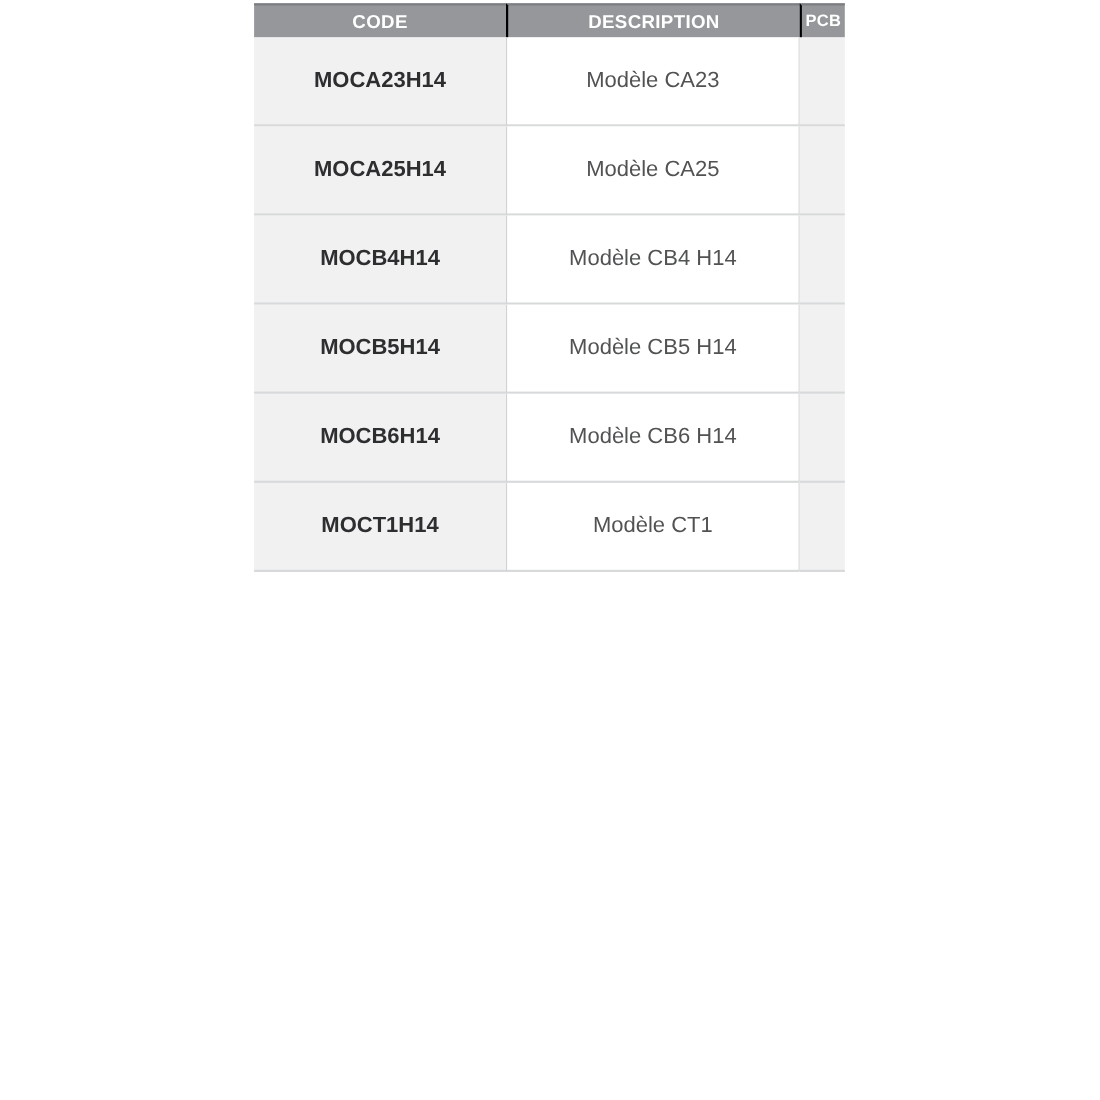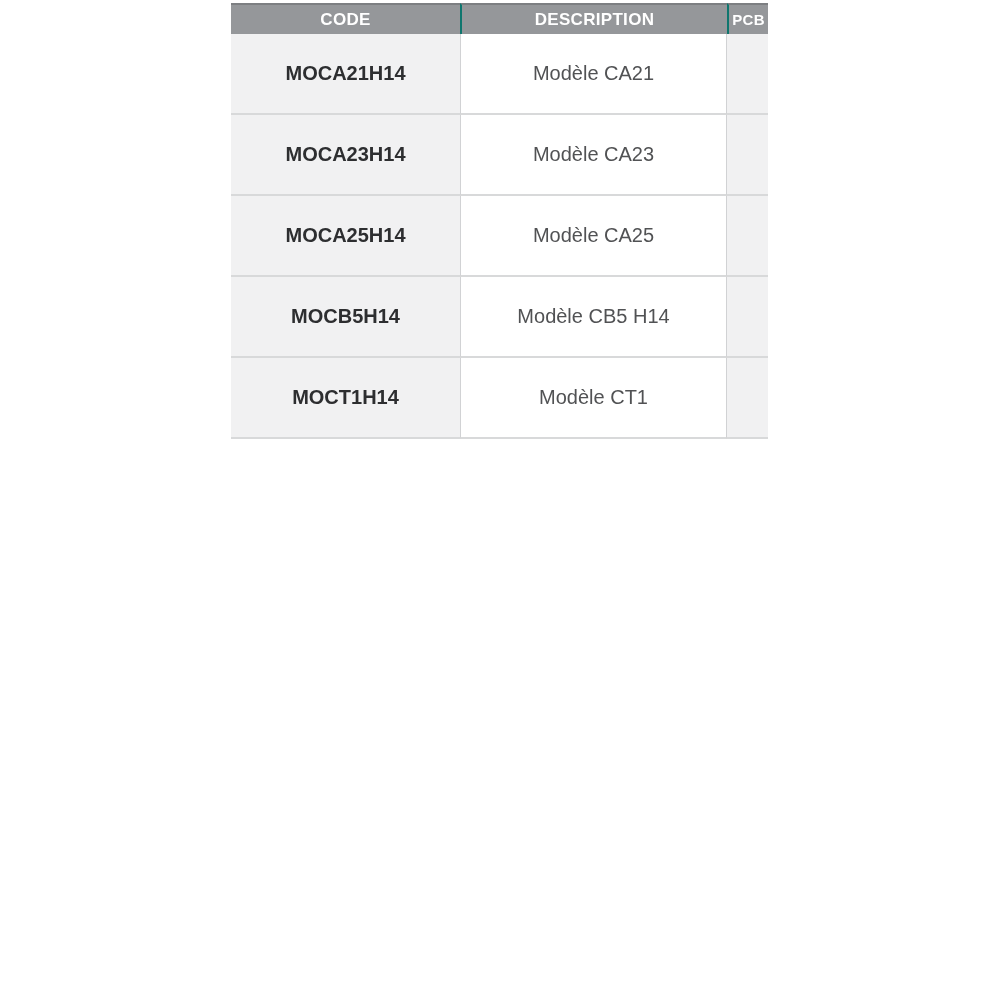--- a/index.html
+++ b/index.html
@@ -30,21 +30,21 @@
     font-size: 17px;
     font-weight: bold;
     letter-spacing: 0.3px;
     height: 29px;
     vertical-align: middle;
     border-top: 2px solid #7d7f82;
     padding: 0;
     margin-left: 28px;
   }
   .catalog-table th.h-pcb { font-size: 15px; }
-  .catalog-table th + th { border-left: 2px solid #0f766e; }
+  .catalog-table th + th { border-left: 2px solid #000000; }
 
   .catalog-table td {
     height: 79px;
     text-align: center;
     vertical-align: middle;
     padding: 0;
     border-bottom: 2px solid #d8d9da;
     overflow: hidden;
     white-space: nowrap;
   }
@@ -77,50 +77,55 @@
   </colgroup>
   <thead>
     <tr>
       <th class="h-code">CODE</th>
       <th class="h-desc">DESCRIPTION</th>
       <th class="h-pcb">PCB</th>
     </tr>
   </thead>
   <tbody>
 
-      <tr>
-        <td class="cell-code">MOCA21H14</td>
-        <td class="cell-desc">Modèle CA21</td>
-        <td class="cell-pcb"></td>
-      </tr>
 
 
       <tr>
         <td class="cell-code">MOCA23H14</td>
         <td class="cell-desc">Modèle CA23</td>
         <td class="cell-pcb"></td>
       </tr>
 
 
       <tr>
         <td class="cell-code">MOCA25H14</td>
         <td class="cell-desc">Modèle CA25</td>
         <td class="cell-pcb"></td>
       </tr>
 
 
 
 
+      <tr>
+        <td class="cell-code">MOCB4H14</td>
+        <td class="cell-desc">Modèle CB4 H14</td>
+        <td class="cell-pcb"></td>
+      </tr>
 
       <tr>
         <td class="cell-code">MOCB5H14</td>
         <td class="cell-desc">Modèle CB5 H14</td>
         <td class="cell-pcb"></td>
       </tr>
 
+      <tr>
+        <td class="cell-code">MOCB6H14</td>
+        <td class="cell-desc">Modèle CB6 H14</td>
+        <td class="cell-pcb"></td>
+      </tr>
 
       <tr>
         <td class="cell-code">MOCT1H14</td>
         <td class="cell-desc">Modèle CT1</td>
         <td class="cell-pcb"></td>
       </tr>
     </tbody>
 </table>
 
 </body></html>

